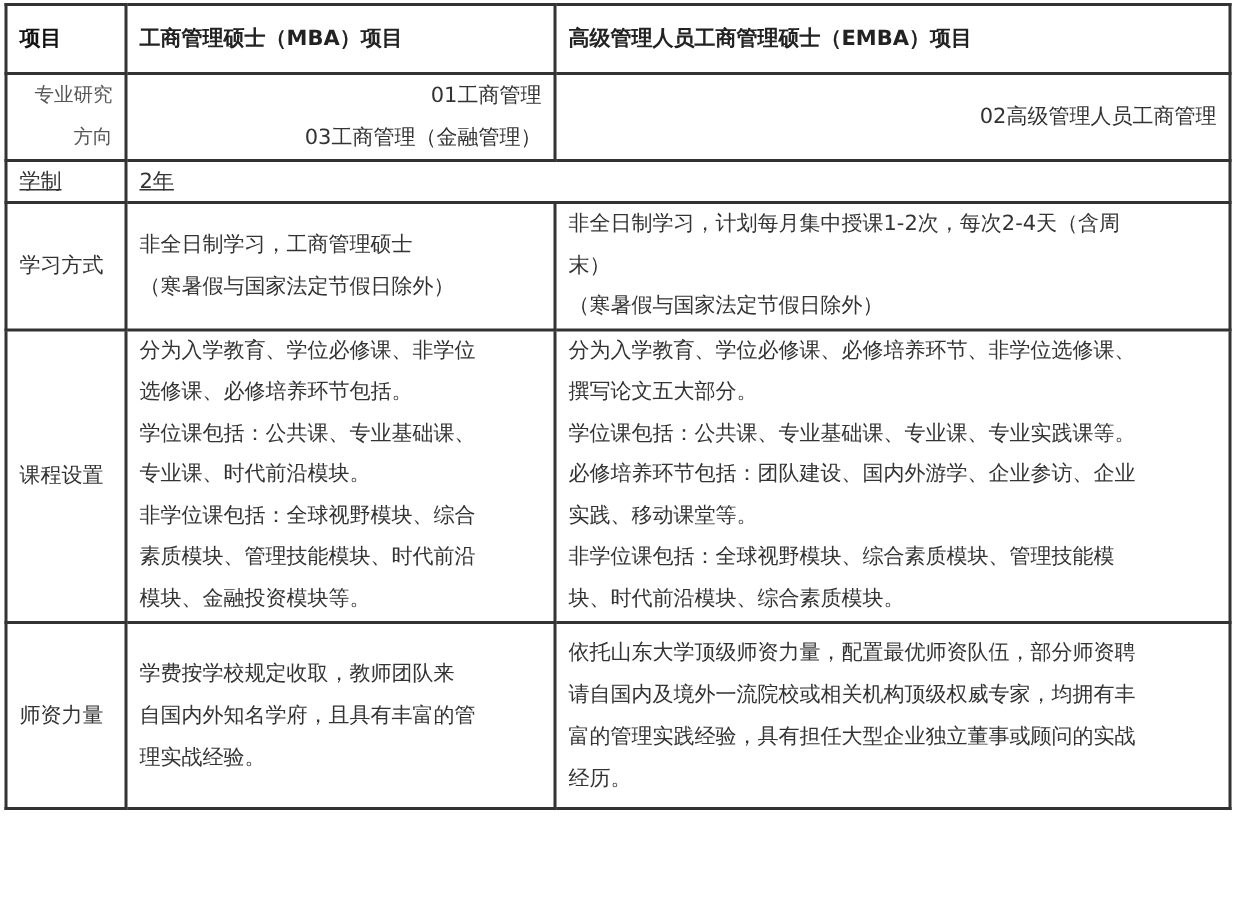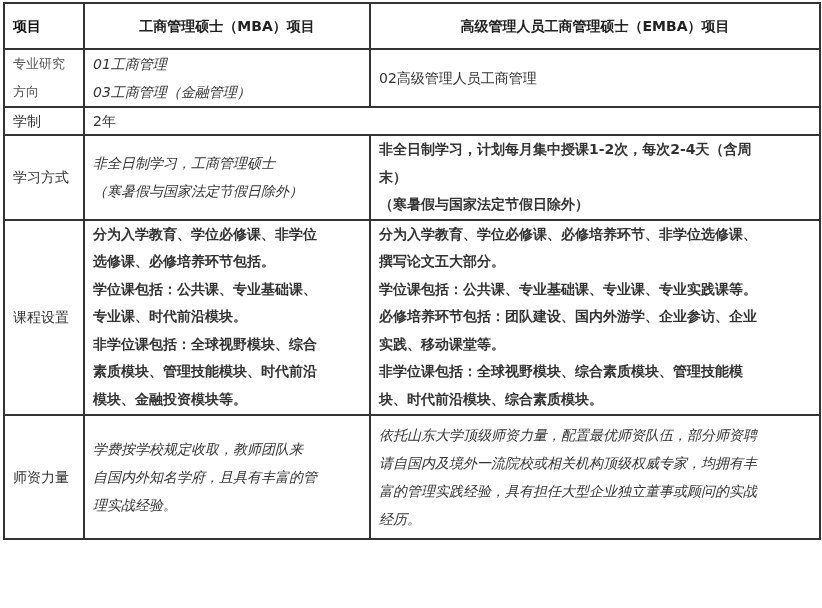--- a/index.html
+++ b/index.html
@@ -3,29 +3,29 @@
 <meta charset="utf-8">
 <style>
   html, body { margin: 0; padding: 0; background: #ffffff; }
   body { width: 822px; height: 608px; overflow: hidden; font-family: "DejaVu Sans", "Liberation Sans", sans-serif; color: #333333; }
   table.cmp { position: absolute; left: 3px; top: 2px; border-collapse: collapse; table-layout: fixed; width: 816px; padding-left: 20px; }
   table.cmp td { border: 2px solid #333333; vertical-align: middle; padding: 0 8px; font-size: 14px; line-height: 22px; }
   col.c1 { width: 80px; }
   col.c2 { width: 286px; }
   col.c3 { width: 450px; }
   td.h0 { font-size: 13px; font-weight: bold; color: #111111; border-left-width: 2px; }
-  td.head { font-size: 16px; font-weight: bold; color: #222222; text-align: center; }
+  td.head { font-size: 16px; font-weight: bold; color: #222222; }
   td.lbl { font-size: 14px; color: #333333; padding: 0 6px; }
   td.lbl.small { font-size: 13px; color: #555555; line-height: 28px; }
   .line { display: block; }
-  .lh28 .line { line-height: 28px; font-style: italic; }
-  .lh27 .line { line-height: 27.5px; font-weight: bold; }
+  .lh28 .line { line-height: 28px; }
+  .lh27 .line { line-height: 27.5px; }
   tr.r0 td { height: 44px; }
-  tr.r1 td { height: 56px; }
-  tr.r2 td { height: 26px; }
+  tr.r1 td { height: 56px; text-align: right; }
+  tr.r2 td { height: 26px; text-decoration: underline; }
   tr.r3 td { height: 54px; }
   tr.r4 td { height: 82px; }
   tr.r5 td { height: 193px; border-radius: 23px; }
   tr.r6 td { height: 122px; }
 </style>
 </head>
 <body>
 
 <table class="cmp">
   <colgroup>

